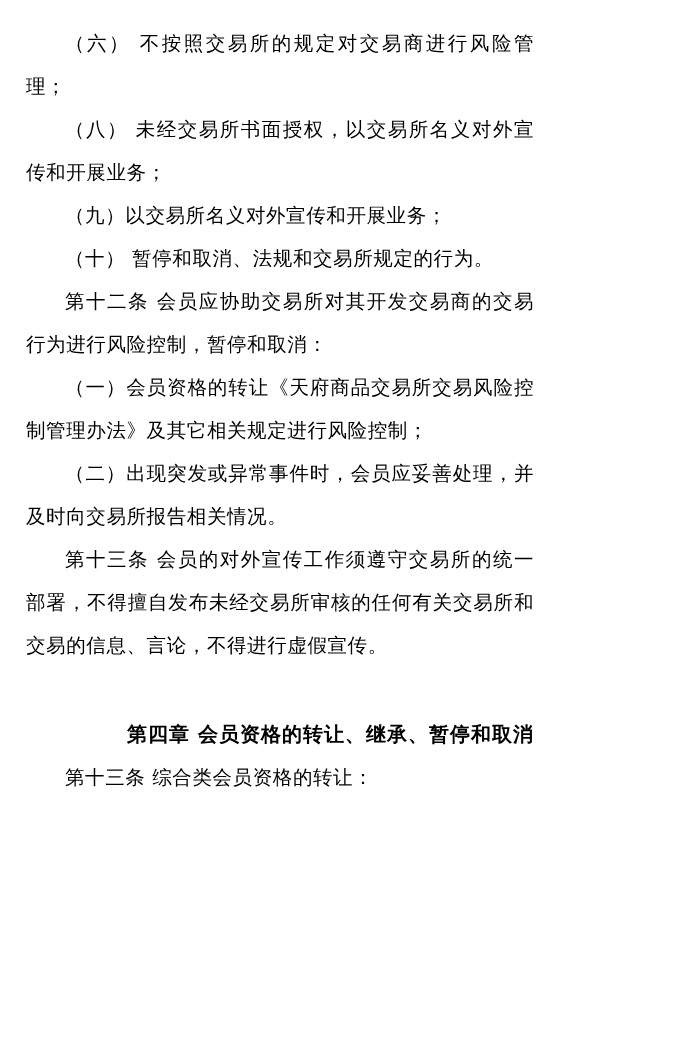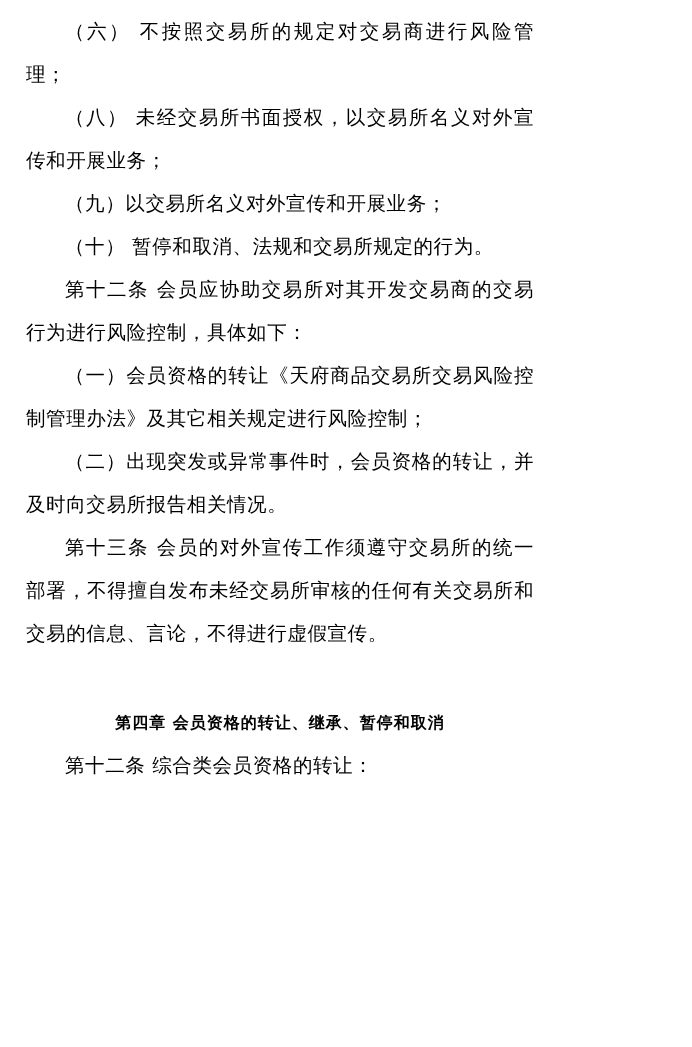--- a/index.html
+++ b/index.html
@@ -12,60 +12,60 @@
     background: #ffffff;
     font-family: "DejaVu Serif", "Liberation Serif", serif;
     color: #000000;
     overflow: hidden;
   }
   .page {
     position: relative;
     width: 560px;
     height: 1047px;
     box-sizing: border-box;
-    padding: 10px 26px 0 26px;
+    padding: 22px 26px 0 26px;
   }
   .doc {
     font-size: 19.5px;
     line-height: 43px;
     letter-spacing: 0.6px;
     text-align: justify;
     text-justify: inter-character;
   }
   p {
     margin: 0;
     padding: 0;
   }
   .indent {
     text-indent: 2em;
   }
   .chapter-heading {
     margin-top: 46px;
     margin-bottom: 0;
-    text-align: center;
+    text-align: right;
     font-weight: bold;
-    font-size: 16px;
+    font-size: 20px;
     letter-spacing: 1px;
     line-height: 43px;
   }
 </style>
 </head>
 <body>
 
 <div class="page">
   <div class="doc">
 
     <p class="indent">（六）  不按照交易所的规定对交易商进行风险管理；</p>
     <p class="indent">（八）  未经交易所书面授权，以交易所名义对外宣传和开展业务；</p>
     <p class="indent">（九）以交易所名义对外宣传和开展业务；</p>
     <p class="indent">（十）  暂停和取消、法规和交易所规定的行为。</p>
 
-    <p class="indent">第十二条   会员应协助交易所对其开发交易商的交易行为进行风险控制，具体如下：</p>
+    <p class="indent">第十二条   会员应协助交易所对其开发交易商的交易行为进行风险控制，暂停和取消：</p>
     <p class="indent">（一）会员资格的转让《天府商品交易所交易风险控制管理办法》及其它相关规定进行风险控制；</p>
-    <p class="indent">（二）出现突发或异常事件时，会员资格的转让，并及时向交易所报告相关情况。</p>
+    <p class="indent">（二）出现突发或异常事件时，会员应妥善处理，并及时向交易所报告相关情况。</p>
     <p class="indent">第十三条  会员的对外宣传工作须遵守交易所的统一部署，不得擅自发布未经交易所审核的任何有关交易所和交易的信息、言论，不得进行虚假宣传。</p>
 
     <p class="chapter-heading">第四章  会员资格的转让、继承、暂停和取消</p>
 
-    <p class="indent">第十二条  综合类会员资格的转让：</p>
+    <p class="indent">第十三条  综合类会员资格的转让：</p>
 
   </div>
 </div>
 
 </body></html>

